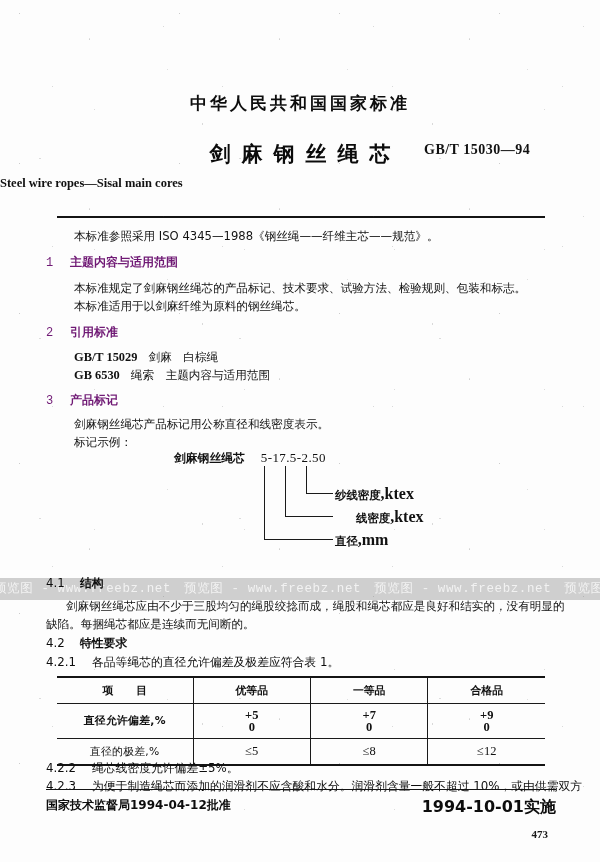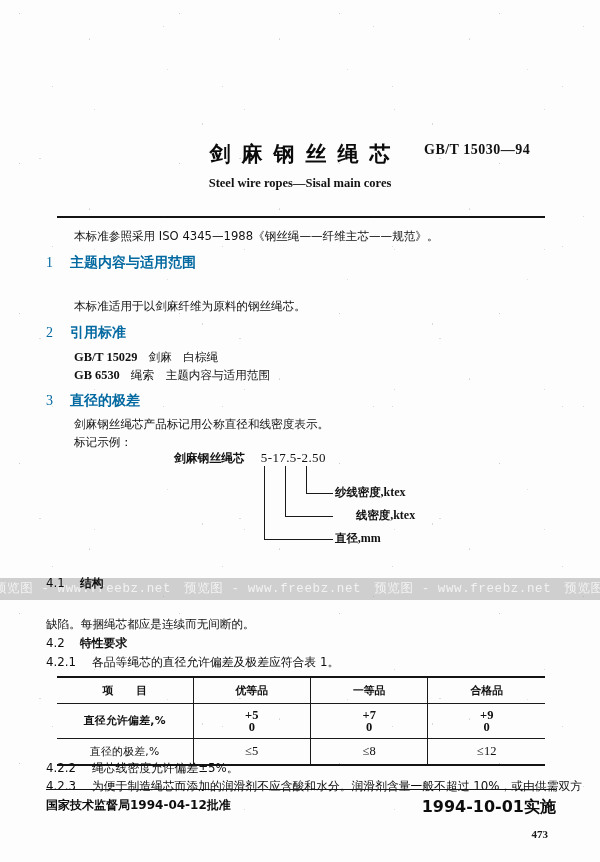--- a/index.html
+++ b/index.html
@@ -61,21 +61,20 @@
   .doc-code {
     top: 142px; left: 424px;
     font-family: "Liberation Serif", serif;
     font-weight: bold;
     font-size: 14px;
     letter-spacing: 0.5px;
     color: #111;
   }
   .doc-subtitle {
     top: 176px; left: 0; width: 600px;
-    text-align: center;
     font-family: "Liberation Serif", serif;
     font-weight: bold;
     font-size: 12.5px;
     color: #121212;
   }
   .rule-top {
     top: 216px; left: 57px; width: 488px; height: 0;
     border-top: 2.4px solid #141414;
   }
   .rule-foot {
@@ -85,24 +84,24 @@
 
   
   .para {
     font-family: "DejaVu Sans", sans-serif;
     font-size: 11.6px;
     line-height: 17px;
     color: #121212;
     white-space: nowrap;
   }
   .heading {
-    font-family: Liberation Serif, serif;
-    font-weight: bold;
-    font-size: 14px;
-    color: #0369a1;
+    font-family: Liberation Mono, monospace;
+    font-weight: bold;
+    font-size: 12px;
+    color: #701a75;
     white-space: nowrap;
   }
   .heading .num {
     display: inline-block;
     width: 24px;
     font-weight: normal;
   }
   .num-head {
     font-family: "DejaVu Sans", sans-serif;
     font-size: 11.8px;
@@ -145,21 +144,21 @@
   }
   .leader-label {
     font-family: "DejaVu Sans", sans-serif;
     font-size: 11.4px;
     font-weight: bold;
     color: #111;
     white-space: nowrap;
   }
   .leader-label .unit {
     font-family: "Liberation Serif", serif;
-    font-size: 12px;
+    font-size: 16px;
   }
   .lv { border-left: 1.5px solid #1a1a1a; }
   .lh { border-top: 1.5px solid #1a1a1a; }
 
   
   .watermark-band {
     top: 578px; left: 0; width: 600px; height: 22px;
     background: #cfcfcf;
     overflow: hidden;
   }
@@ -247,48 +246,50 @@
     font-weight: bold;
     font-size: 11px;
     color: #1a1a1a;
   }
 </style>
 </head>
 <body>
 
 <div id="page">
 
+  <div class="abs doc-org">中华人民共和国国家标准</div>
 
   <div class="abs doc-title">剑麻钢丝绳芯</div>
 
   <div class="abs doc-code">GB/T 15030—94</div>
 
   <div class="abs doc-subtitle">Steel wire ropes—Sisal main cores</div>
 
   <div class="abs rule-top"></div>
 
   <div class="abs para" style="top:228px; left:74px;">本标准参照采用 ISO 4345—1988《钢丝绳——纤维主芯——规范》。</div>
 
   <div class="abs heading" style="top:254px; left:46px;">
     <span class="num">1</span><span>主题内容与适用范围</span>
   </div>
+  <div class="abs para" style="top:280px; left:74px;">本标准规定了剑麻钢丝绳芯的产品标记、技术要求、试验方法、检验规则、包装和标志。</div>
   <div class="abs para" style="top:298px; left:74px;text-align:right;">本标准适用于以剑麻纤维为原料的钢丝绳芯。</div>
 
   <div class="abs heading" style="top:324px; left:46px;">
     <span class="num">2</span><span>引用标准</span>
   </div>
   <div class="abs ref-line" style="top:350px; left:74px;text-align:center;">
     <span class="code">GB/T 15029</span>&nbsp;&nbsp;&nbsp;<span>剑麻　白棕绳</span>
   </div>
   <div class="abs ref-line" style="top:368px; left:74px;">
     <span class="code">GB 6530</span>&nbsp;&nbsp;&nbsp;<span>绳索　主题内容与适用范围</span>
   </div>
 
   <div class="abs heading" style="top:392px; left:46px;">
-    <span class="num">3</span><span>直径的极差</span>
+    <span class="num">3</span><span>产品标记</span>
   </div>
   <div class="abs para" style="top:416px; left:74px;">剑麻钢丝绳芯产品标记用公称直径和线密度表示。</div>
   <div class="abs para" style="top:434px; left:74px;">标记示例：</div>
 
   <div class="abs mark-example">
     <span>剑麻钢丝绳芯</span><span class="vals">5-17.5-2.50</span>
   </div>
 
   <div class="abs lv" style="top:466px; left:264px; height:74px;"></div>
   <div class="abs lv" style="top:466px; left:285px; height:51px;"></div>
@@ -308,20 +309,21 @@
     <span>直径</span><span class="unit">,mm</span>
   </div>
 
   <div class="abs watermark-band">
     <div class="watermark-text">预览图 - www.freebz.net　预览图 - www.freebz.net　预览图 - www.freebz.net　预览图 - www.freebz.net</div>
   </div>
 
   <div class="abs num-head" style="top:576px; left:46px;">
     <span class="idx">4.1</span><span>结构</span>
   </div>
+  <div class="abs para" style="top:598px; left:66px;">剑麻钢丝绳芯应由不少于三股均匀的绳股绞捻而成，绳股和绳芯都应是良好和结实的，没有明显的</div>
   <div class="abs para" style="top:616px; left:46px;">缺陷。每捆绳芯都应是连续而无间断的。</div>
 
   <div class="abs num-head" style="top:636px; left:46px;">
     <span class="idx">4.2</span><span>特性要求</span>
   </div>
 
   <div class="abs num-head" style="top:655px; left:46px; font-weight:normal;">
     <span class="idx" style="min-width:46px;">4.2.1</span><span>各品等绳芯的直径允许偏差及极差应符合表 1。</span>
   </div>
 

